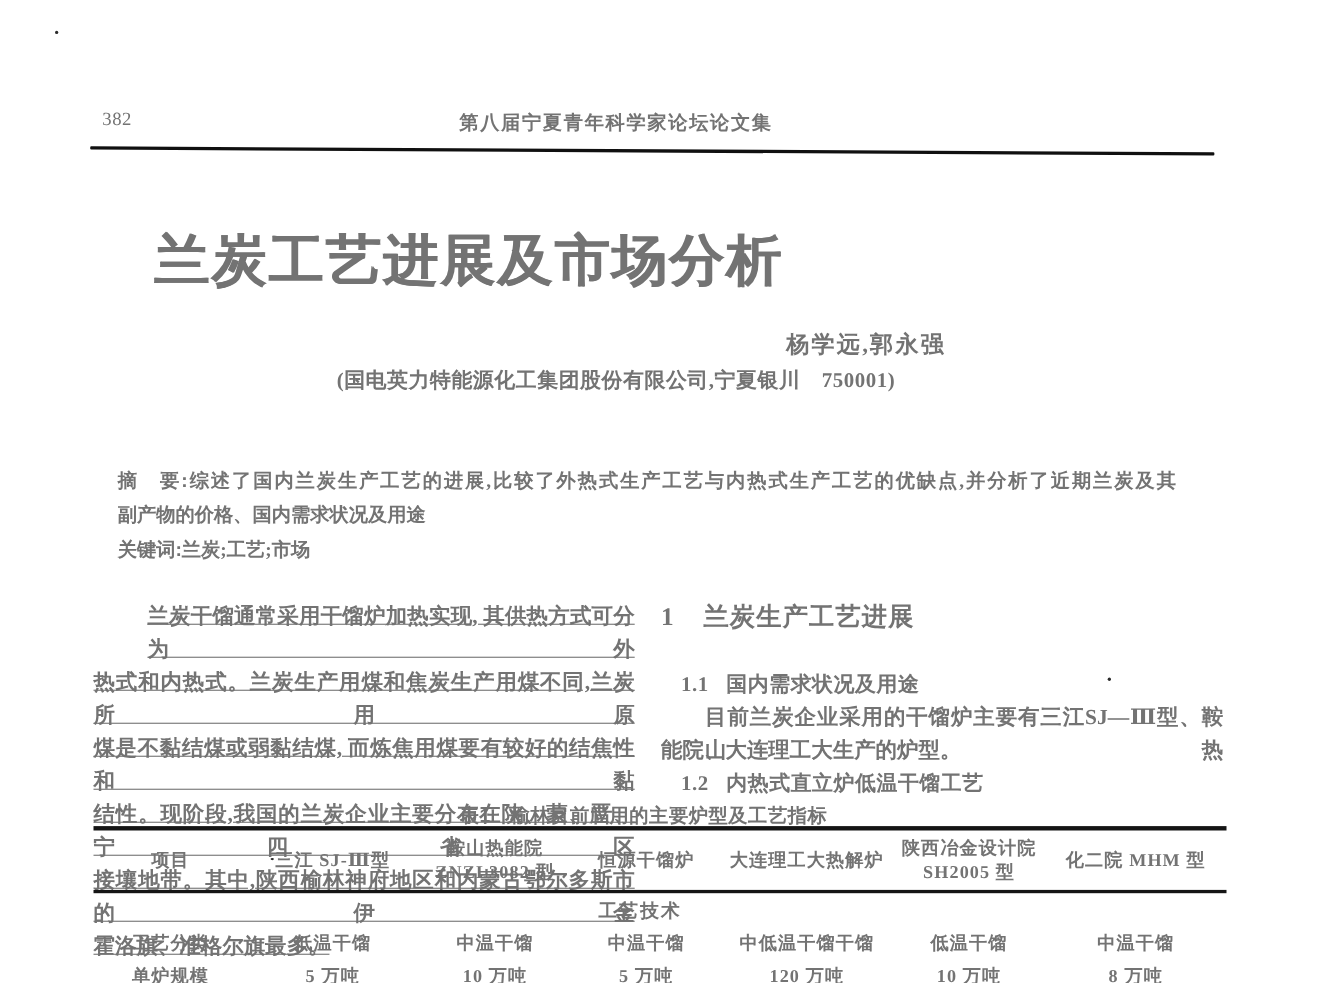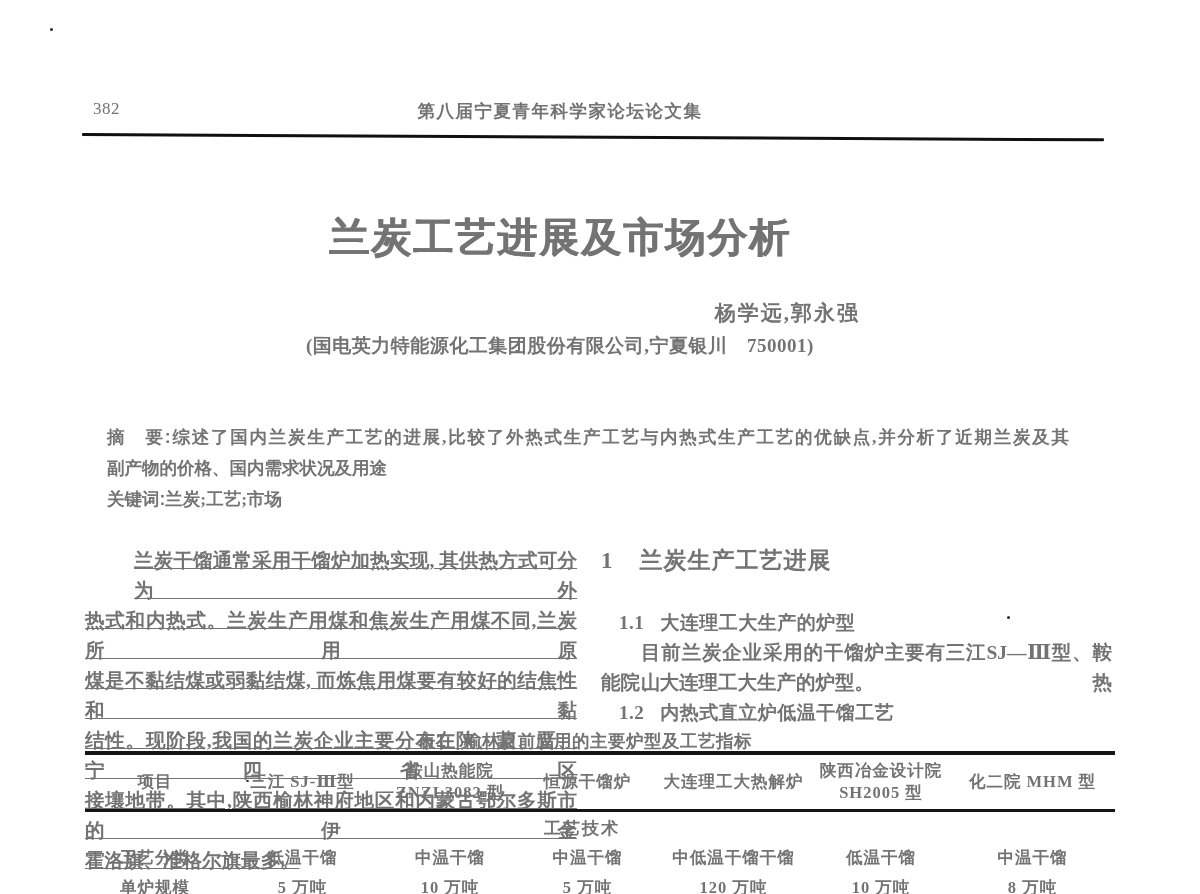--- a/index.html
+++ b/index.html
@@ -10,23 +10,23 @@
     font-family:"Liberation Serif","DejaVu Serif",serif;
   }
   .abs{position:absolute;}
   
   .pagenum{left:93px;top:99px;font-size:17px;letter-spacing:.5px;}
   .runhead{left:280px;top:99px;width:560px;text-align:center;
     font-size:17.5px;font-weight:600;letter-spacing:1.5px;}
   .headrule{left:82px;top:133px;width:1022px;height:3.4px;background:#101010;
     transform:rotate(.3deg);transform-origin:left center;border-radius:1px;}
   
-  .title{left:140px;top:207px;width:840px;text-align:center;
+  .title{left:140px;top:207px;width:840px;
     font-family:"Liberation Sans","DejaVu Sans",sans-serif;
-    font-size:40px;font-weight:900;letter-spacing:2px;line-height:60px;
+    font-size:50px;font-weight:900;letter-spacing:2px;line-height:60px;
     text-shadow:1px 0 0 currentColor;}
   .authors{left:260px;top:299px;width:600px;text-align:right;
     font-size:21px;font-weight:700;letter-spacing:2px;}
   .affil{left:180px;top:333px;width:760px;text-align:center;
     font-size:19px;font-weight:700;letter-spacing:.5px;}
   
   .abstract{left:107px;top:422px;width:962px;font-size:17.5px;font-weight:600;line-height:31px;}
   .abstract .lab{font-family:"Liberation Sans","DejaVu Sans",sans-serif;font-weight:800;}
   .just{text-align:justify;text-align-last:justify;}
   
@@ -96,21 +96,21 @@
     <div class="jline first">兰炭干馏通常采用干馏炉加热实现, 其供热方式可分为外</div>
     <div class="jline">热式和内热式。兰炭生产用煤和焦炭生产用煤不同,兰炭所用原</div>
     <div class="jline">煤是不黏结煤或弱黏结煤, 而炼焦用煤要有较好的结焦性和黏</div>
     <div class="jline">结性。现阶段,我国的兰炭企业主要分布在陕、蒙、晋、宁四省区</div>
     <div class="jline">接壤地带。其中,陕西榆林神府地区和内蒙古鄂尔多斯市的伊金</div>
     <div class="jline last">霍洛旗、准格尔旗最多。</div>
   </div>
 
   <div class="abs rightcol" style="height:180px;">
     <div class="sec1"><span class="no">1</span><span>兰炭生产工艺进展</span></div>
-    <div class="sub" style="top:62px;"><span class="no">1.1</span><span>大连理工大生产的炉型</span></div>
+    <div class="sub" style="top:62px;"><span class="no">1.1</span><span>国内需求状况及用途</span></div>
     <div class="p1">目前兰炭企业采用的干馏炉主要有三江SJ—Ⅲ型、鞍山热</div>
     <div class="p2">能院、大连理工大生产的炉型。</div>
     <div class="sub" style="top:152px;"><span class="no">1.2</span><span>内热式直立炉低温干馏工艺</span></div>
   </div>
 
   <div class="abs tcaption">表1　榆林目前应用的主要炉型及工艺指标</div>
 
   <div class="abs table">
     <div class="trule top"></div>
     <div class="trule mid"></div>

